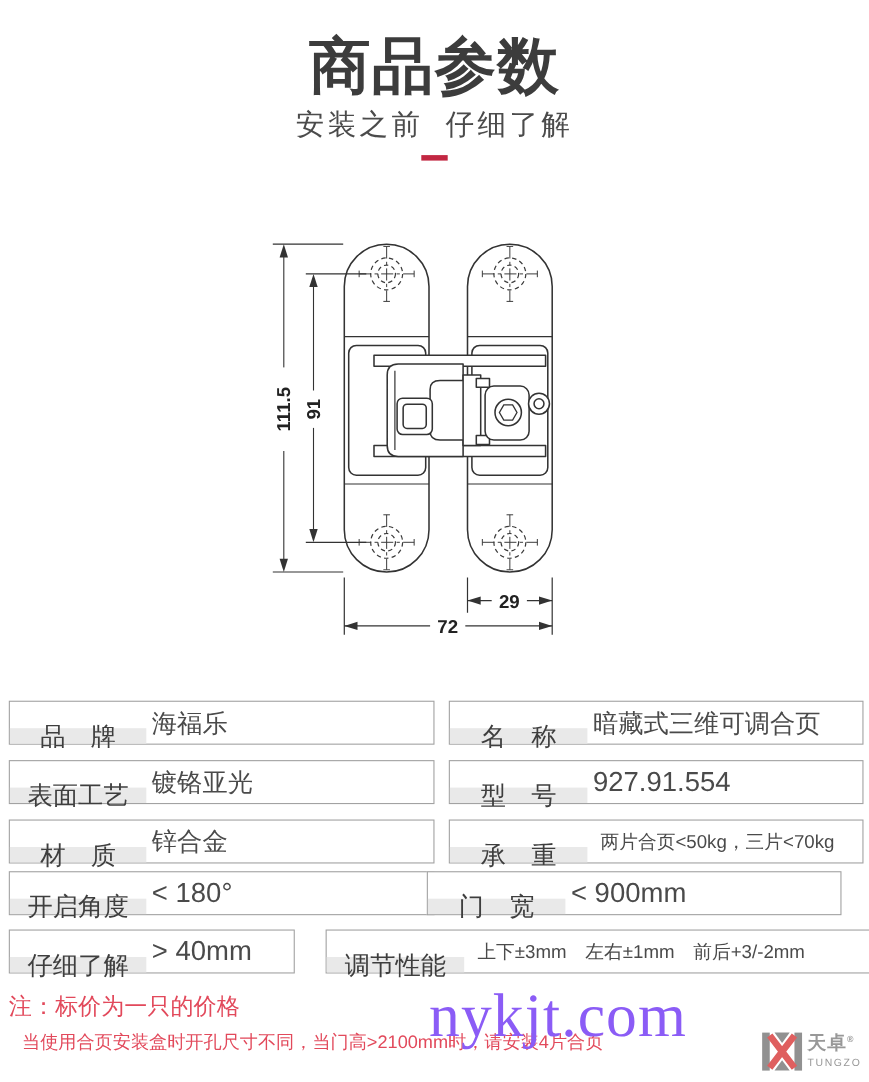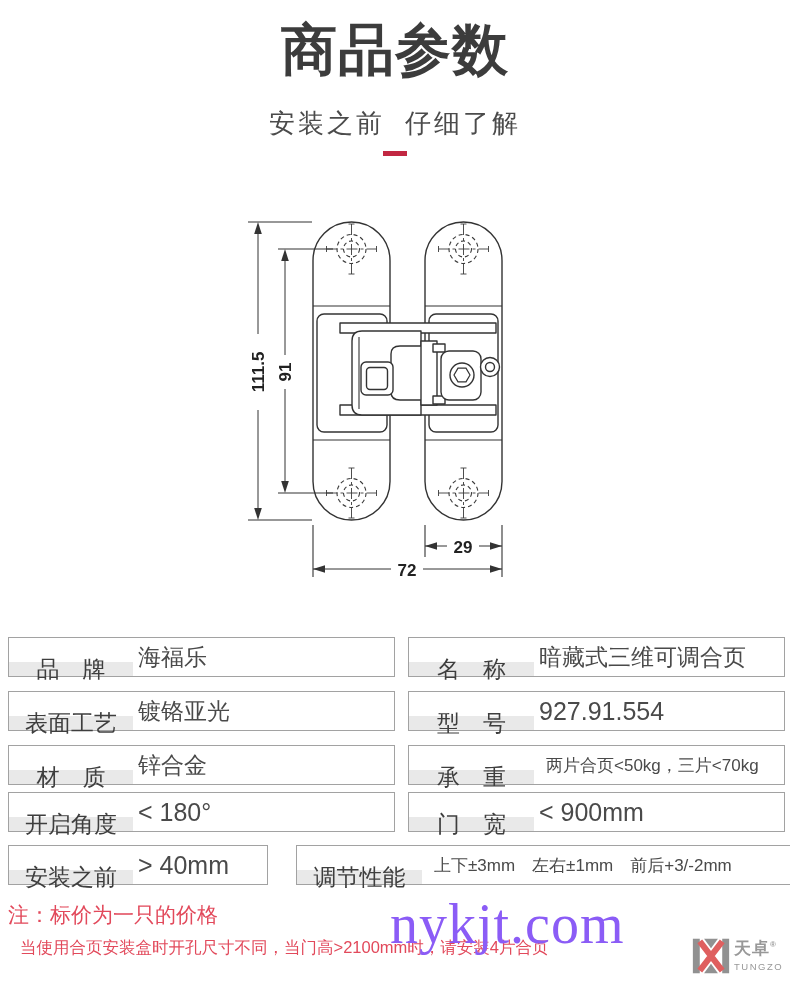--- a/index.html
+++ b/index.html
@@ -2,22 +2,22 @@
 <html><head>
 <meta charset="utf-8">
 <style>
   html,body{margin:0;padding:0;background:#fff;}
   .page{
     position:relative;width:790px;height:984px;background:#ffffff;overflow:hidden;
     font-family:"Liberation Sans","DejaVu Sans",sans-serif;
   }
   
   .hdr{position:absolute;top:0;left:0;width:790px;text-align:center;}
-  .hdr-title{margin-top:18px;font-size:56px;font-weight:700;color:#3c3c3c;letter-spacing:1px;line-height:1.15;}
-  .hdr-sub{margin-top:24px;font-size:26px;font-weight:400;color:#4b4b4b;letter-spacing:3px;word-spacing:10px;}
+  .hdr-title{margin-top:28px;font-size:56px;font-weight:700;color:#3c3c3c;letter-spacing:1px;line-height:1.15;}
+  .hdr-sub{margin-top:4px;font-size:26px;font-weight:400;color:#4b4b4b;letter-spacing:3px;word-spacing:10px;}
   .hdr-bar{width:24px;height:5px;margin:10px auto 0 auto;background:#c22742;}
   
   .drawing{position:absolute;left:240px;top:205px;width:300px;height:390px;}
   .ol{fill:#ffffff;stroke:#333333;stroke-width:1.4;stroke-linejoin:round;}
   .tl{fill:none;stroke:#333333;stroke-width:1.1;}
   .dsh{fill:none;stroke:#3a3a3a;stroke-width:1.1;stroke-dasharray:4 3;}
   .cc{fill:none;stroke:#3a3a3a;stroke-width:0.9;stroke-dasharray:11 3 3 3;}
   .tick{fill:none;stroke:#3a3a3a;stroke-width:0.9;}
   .dim{fill:none;stroke:#333333;stroke-width:1;}
   .arr{fill:#333333;stroke:none;}
@@ -139,37 +139,37 @@
   </div>
   <div class="spec-box" style="left:8px;top:745px;width:387px">
     <div class="spec-label lw124">材　质</div>
     <div class="spec-value">锌合金</div>
   </div>
   <div class="spec-box" style="left:8px;top:792px;width:387px">
     <div class="spec-label lw124">开启角度</div>
     <div class="spec-value num">&lt; 180°</div>
   </div>
   <div class="spec-box" style="left:8px;top:845px;width:260px">
-    <div class="spec-label lw124">安装之前</div>
+    <div class="spec-label lw124">仔细了解</div>
     <div class="spec-value num">&gt; 40mm</div>
   </div>
 
   <div class="spec-box" style="left:408px;top:637px;width:377px">
     <div class="spec-label lw125">名　称</div>
     <div class="spec-value">暗藏式三维可调合页</div>
   </div>
   <div class="spec-box" style="left:408px;top:691px;width:377px">
     <div class="spec-label lw125">型　号</div>
     <div class="spec-value num">927.91.554</div>
   </div>
   <div class="spec-box" style="left:408px;top:745px;width:377px">
     <div class="spec-label lw125">承　重</div>
     <div class="spec-value small">两片合页&lt;50kg，三片&lt;70kg</div>
   </div>
-  <div class="spec-box" style="left:408px;top:792px;width:377px">
+  <div class="spec-box" style="left:388px;top:792px;width:377px">
     <div class="spec-label lw125">门　宽</div>
     <div class="spec-value num">&lt; 900mm</div>
   </div>
   <div class="spec-box" style="left:296px;top:845px;width:587px">
     <div class="spec-label lw125">调节性能</div>
     <div class="spec-value small">上下±3mm　左右±1mm　前后+3/-2mm</div>
   </div>
 
   <div class="note1">注：标价为一只的价格</div>
   <div class="note2">当使用合页安装盒时开孔尺寸不同，当门高&gt;2100mm时，请安装4片合页</div>

